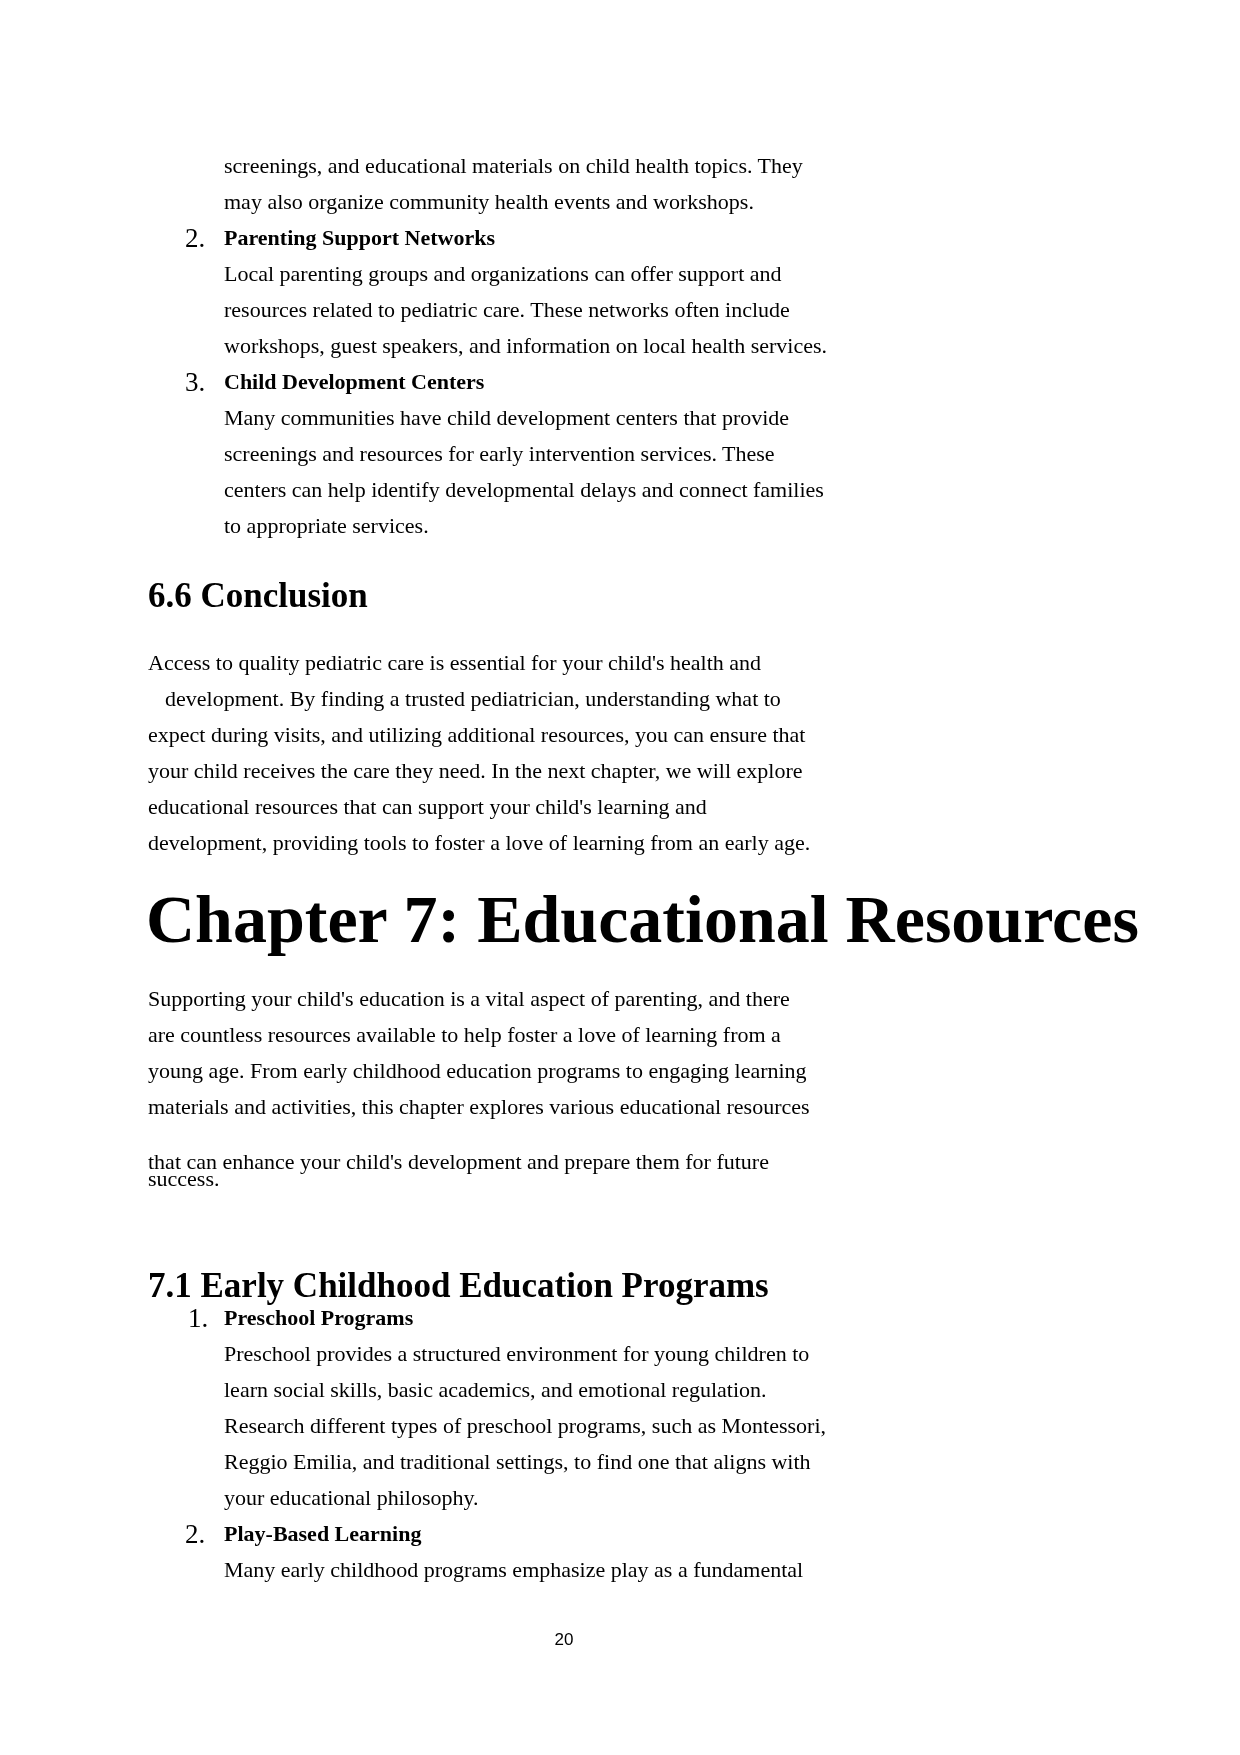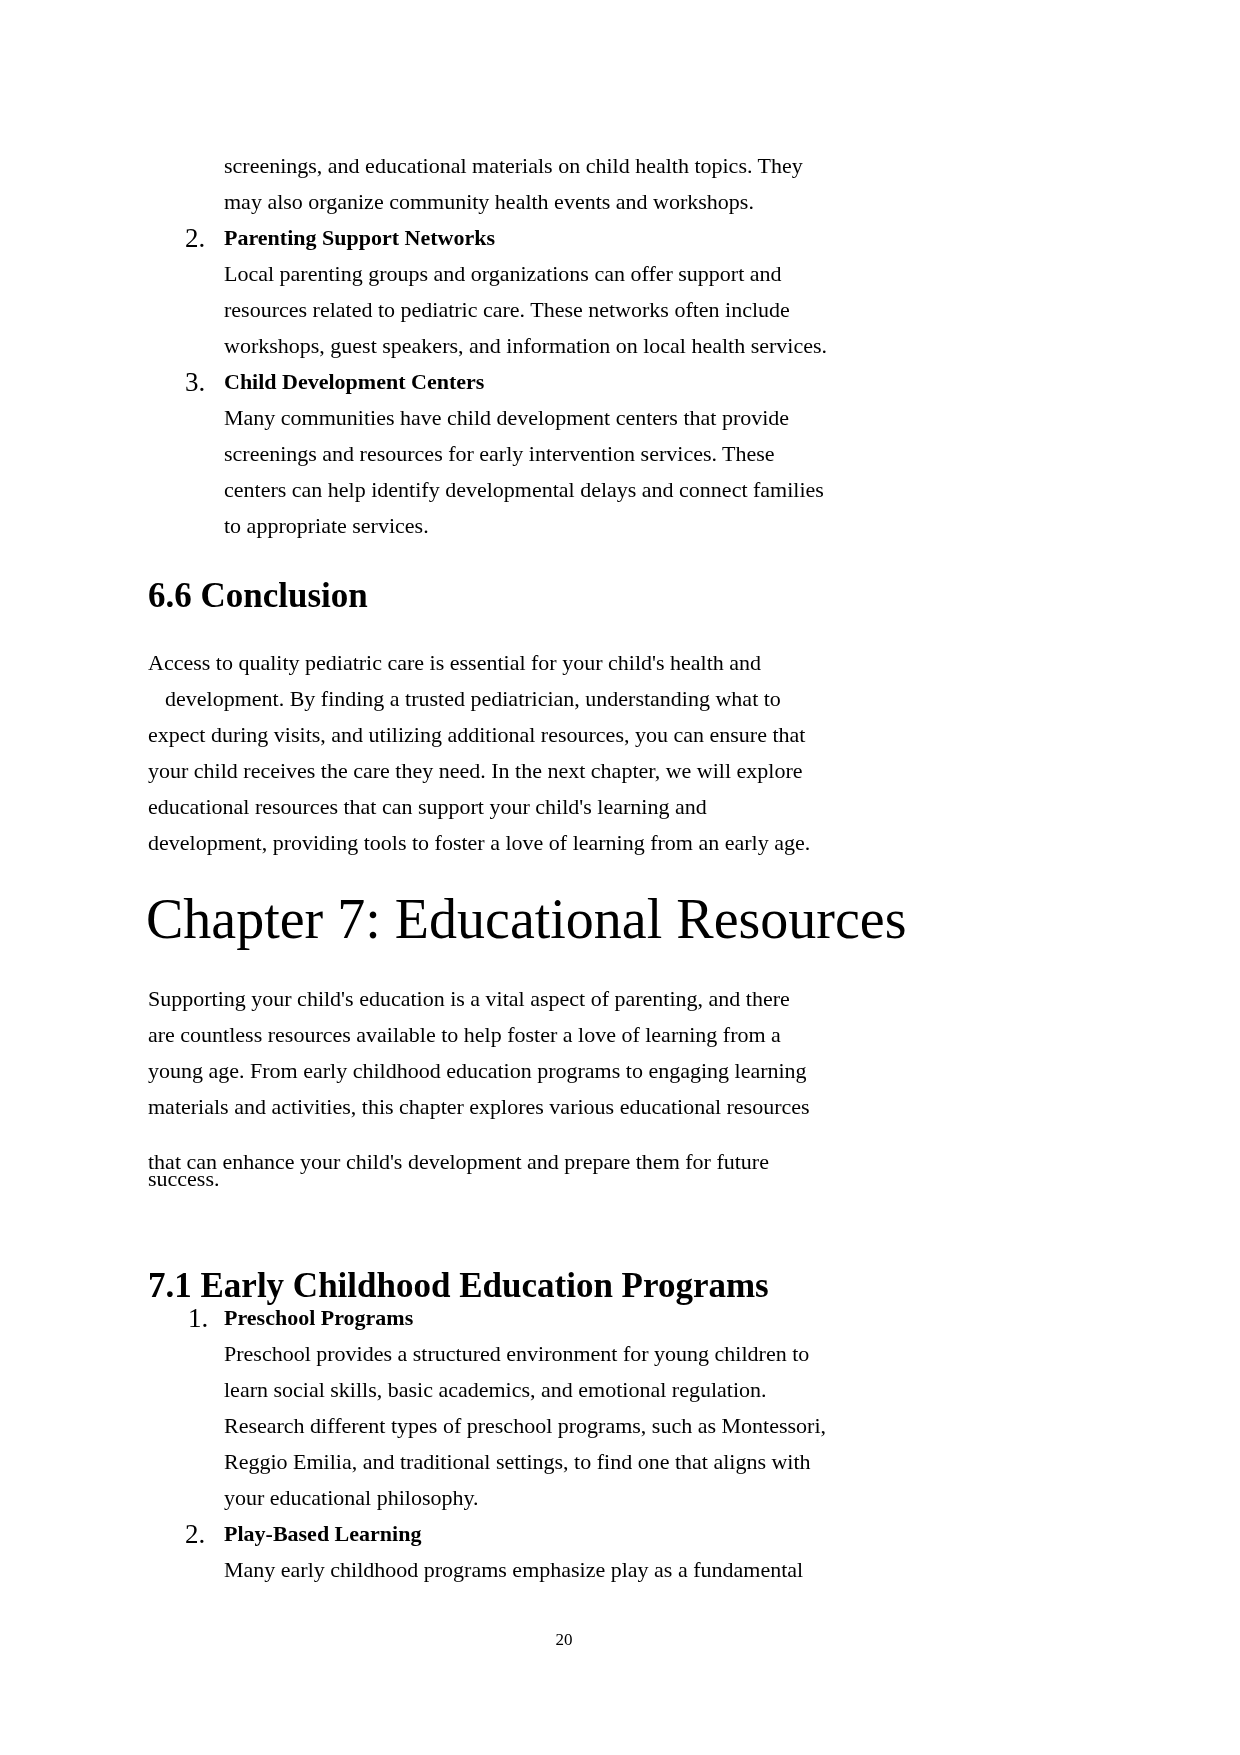--- a/index.html
+++ b/index.html
@@ -40,31 +40,31 @@
     position: absolute;
     white-space: nowrap;
     font-weight: bold;
     font-size: 35px;
     line-height: 44px;
     height: 44px;
   }
   .h1 {
     position: absolute;
     white-space: nowrap;
-    font-weight: normal;
-    font-size: 56px;
+    font-weight: bold;
+    font-size: 68px;
     line-height: 64px;
     height: 64px;
   }
   .page-number {
     position: absolute;
     left: 0;
     width: 1128px;
     text-align: center;
-    font-family: Liberation Serif, serif;
+    font-family: Liberation Sans, sans-serif;
     font-size: 17px;
     line-height: 22px;
     top: 1629px;
   }
 </style>
 </head>
 <body>
 
 <div class="page">
 

